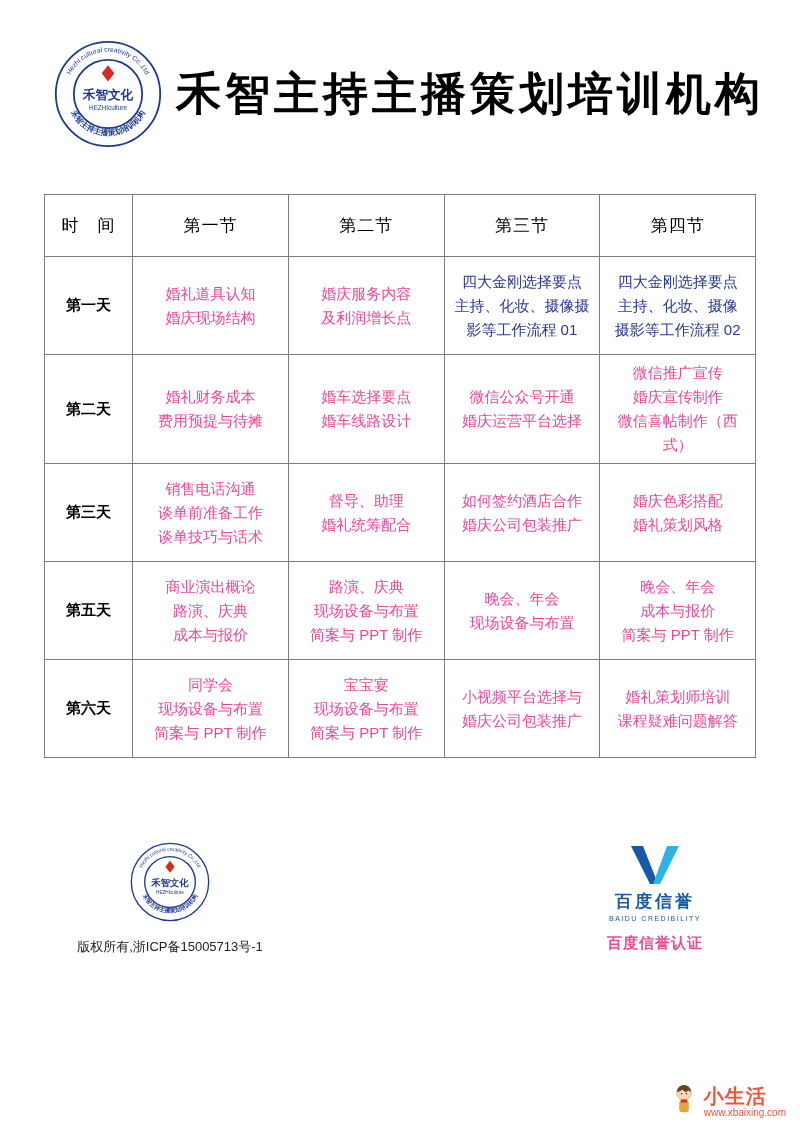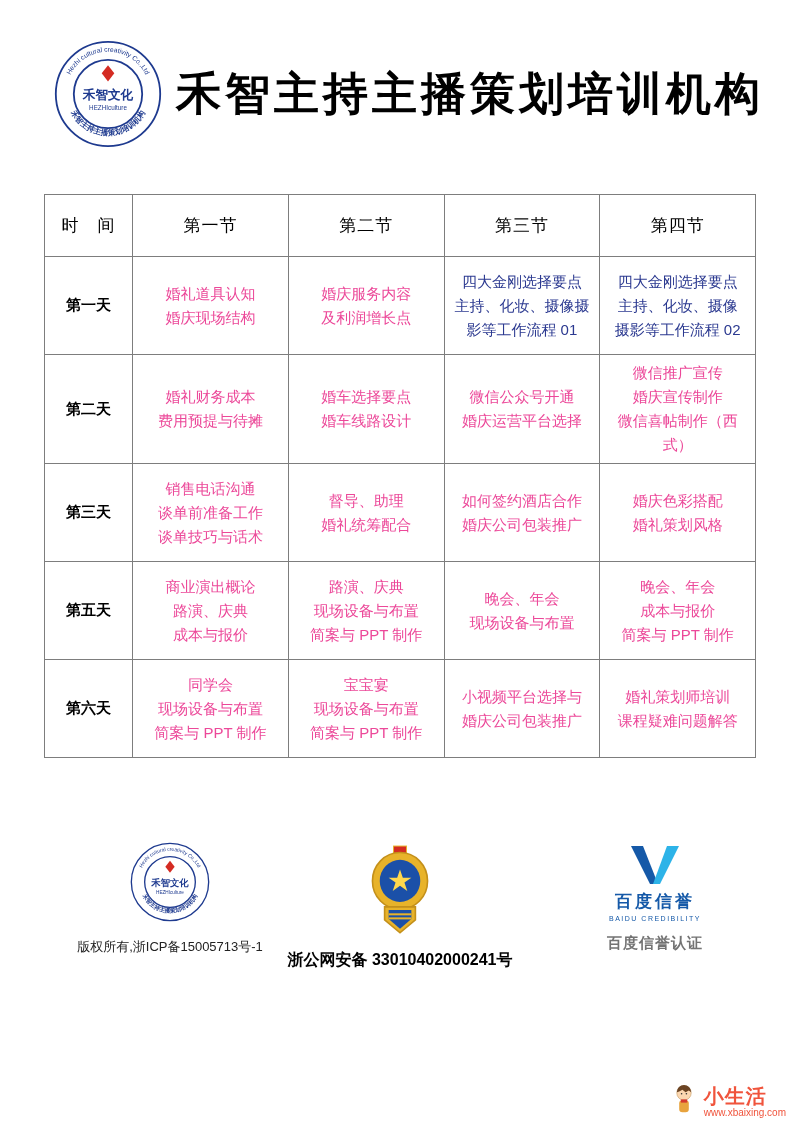--- a/index.html
+++ b/index.html
@@ -31,21 +31,21 @@
 
   .footer{position:relative;margin-top:84px;height:150px;}
   .footer-col{position:absolute;top:0;display:flex;flex-direction:column;align-items:center;}
   .footer-col.left{left:70px;width:200px;}
   .footer-col.center{left:280px;width:240px;}
   .footer-col.right{left:560px;width:190px;}
   .copyright{margin-top:16px;font-size:13px;color:#222;white-space:nowrap;}
   .police-text{margin-top:14px;font-size:16px;font-weight:bold;color:#000;white-space:nowrap;}
   .baidu-name{margin-top:2px;font-size:17px;font-weight:bold;color:#1559a8;letter-spacing:3px;}
   .baidu-en{font-size:7px;color:#1559a8;letter-spacing:1.5px;margin-top:2px;}
-  .baidu-cert{margin-top:12px;font-size:15px;font-weight:bold;color:#737373;letter-spacing:1px;}
+  .baidu-cert{margin-top:12px;font-size:15px;font-weight:bold;color:#ec4899;letter-spacing:1px;}
 
   .watermark{position:absolute;right:6px;bottom:6px;display:flex;align-items:center;gap:8px;padding:4px 8px;background:#fff;}
   .wm-text{display:flex;flex-direction:column;align-items:flex-start;}
   .wm-name{font-size:20px;font-weight:bold;color:var(--wm-red);line-height:22px;letter-spacing:1px;}
   .wm-url{font-size:10px;color:var(--wm-red);}
 
   .arc-text{fill:var(--logo-blue);}
 </style>
 </head>
 <body>
@@ -202,33 +202,20 @@
         <path id="fArcBot" d="M 14,60 A 46,46 0 0 0 106,60" fill="none"></path>
         <text font-size="7.5" text-anchor="middle" class="arc-text"><textPath href="#fArcTop" startOffset="50%">Hezhi cultural creativity Co.,Ltd</textPath></text>
         <text font-size="8.5" text-anchor="middle" font-weight="bold" class="arc-text"><textPath href="#fArcBot" startOffset="50%">禾智主持主播策划培训机构</textPath></text>
         <path d="M60 28 l7 9 -7 9 -7 -9 z" fill="#d42b22"></path>
         <text x="60" y="66" text-anchor="middle" font-size="14" font-weight="bold" fill="#1e3a8f">禾智文化</text>
         <text x="60" y="78" text-anchor="middle" font-size="7" fill="#1e3a8f">HEZHIculture</text>
       </svg>
       <div class="copyright">版权所有,浙ICP备15005713号-1</div>
     </div>
 
-    <div class="footer-col center">
-      <svg width="74" height="94" viewBox="0 0 90 116">
-        <rect x="37" y="5" width="16" height="11" fill="#d42b22" stroke="#e8b32a" stroke-width="1.2"></rect>
-        <ellipse cx="45" cy="48" rx="34" ry="35" fill="#e8b32a" stroke="#c4901a" stroke-width="2"></ellipse>
-        <ellipse cx="45" cy="48" rx="25" ry="26" fill="#1b50a8"></ellipse>
-        <polygon points="45,34 48.5,44 59,44 50.5,50 54,60.5 45,54 36,60.5 39.5,50 31,44 41.5,44" fill="#ffd84d"></polygon>
-        <path d="M26 80 h38 v16 l-19 16 -19 -16 z" fill="#e8b32a" stroke="#c4901a" stroke-width="2"></path>
-        <path d="M31 84 h28 v11 l-14 12 -14 -12 z" fill="#1b50a8"></path>
-        <rect x="31" y="88" width="28" height="2.5" fill="#e8b32a"></rect>
-        <rect x="31" y="93" width="28" height="2.5" fill="#e8b32a"></rect>
-      </svg>
-      <div class="police-text">浙公网安备 33010402000241号</div>
-    </div>
 
     <div class="footer-col right">
       <svg width="58" height="46" viewBox="0 0 56 46">
         <polygon points="4,4 16,4 31,42 23,42" fill="#1559a8"></polygon>
         <polygon points="40,4 52,4 33,42 26,42" fill="#2db3e8"></polygon>
       </svg>
       <div class="baidu-name">百度信誉</div>
       <div class="baidu-en">BAIDU CREDIBILITY</div>
       <div class="baidu-cert">百度信誉认证</div>
     </div>

